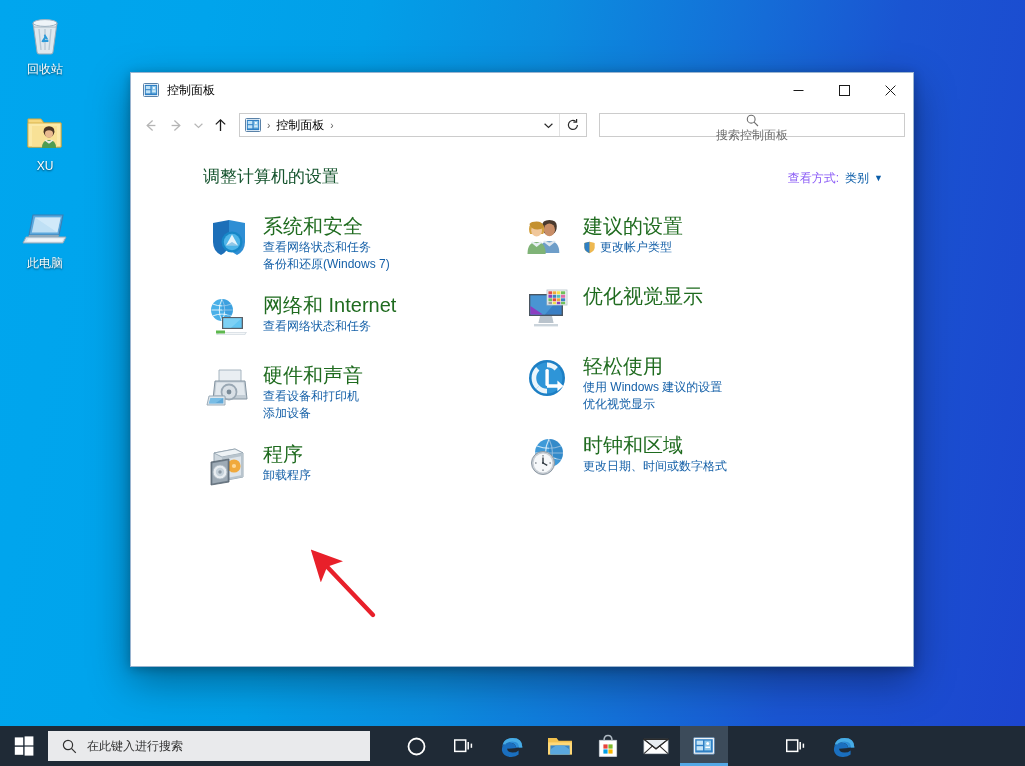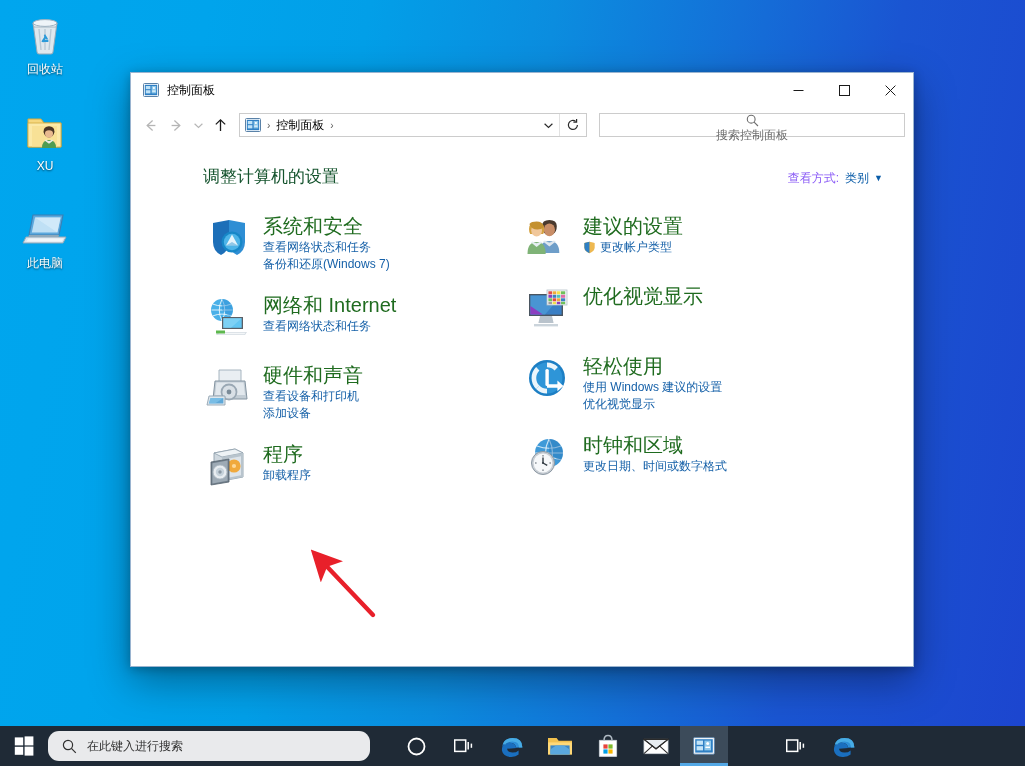--- a/index.html
+++ b/index.html
@@ -189,21 +189,20 @@
   .start-btn {
     width: 48px; height: 40px;
     display: flex; align-items: center; justify-content: center;
     cursor: default;
   }
   .tb-search {
     width: 322px; height: 30px;
     background: #e9eaec;
     display: flex; align-items: center;
     margin-left: 0;
-    border-radius: 11px;
   }
   .tb-search .ts-icon { margin: 0 10px 0 14px; }
   .tb-search .ts-text { font-size: 12px; color: #303030; }
   .tb-btn {
     width: 48px; height: 40px;
     display: flex; align-items: center; justify-content: center;
     cursor: default; position: relative;
   }
   .tb-btn.active { background: #3c4b5a; }
   .tb-btn.active::after {

